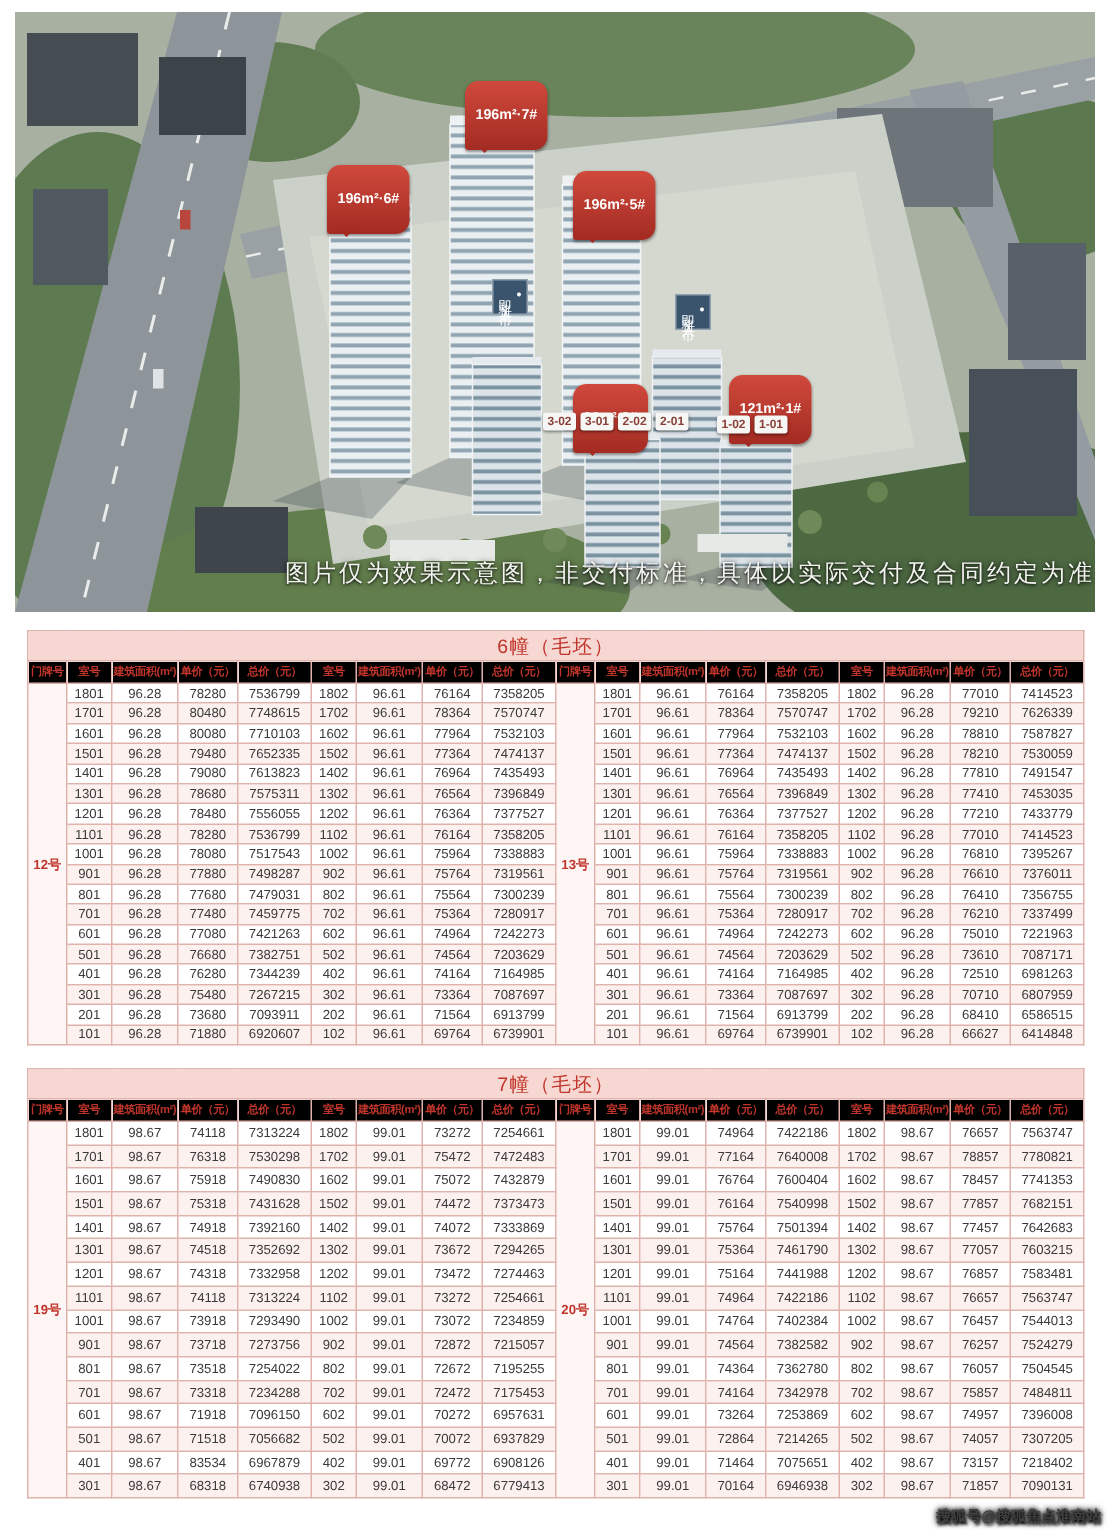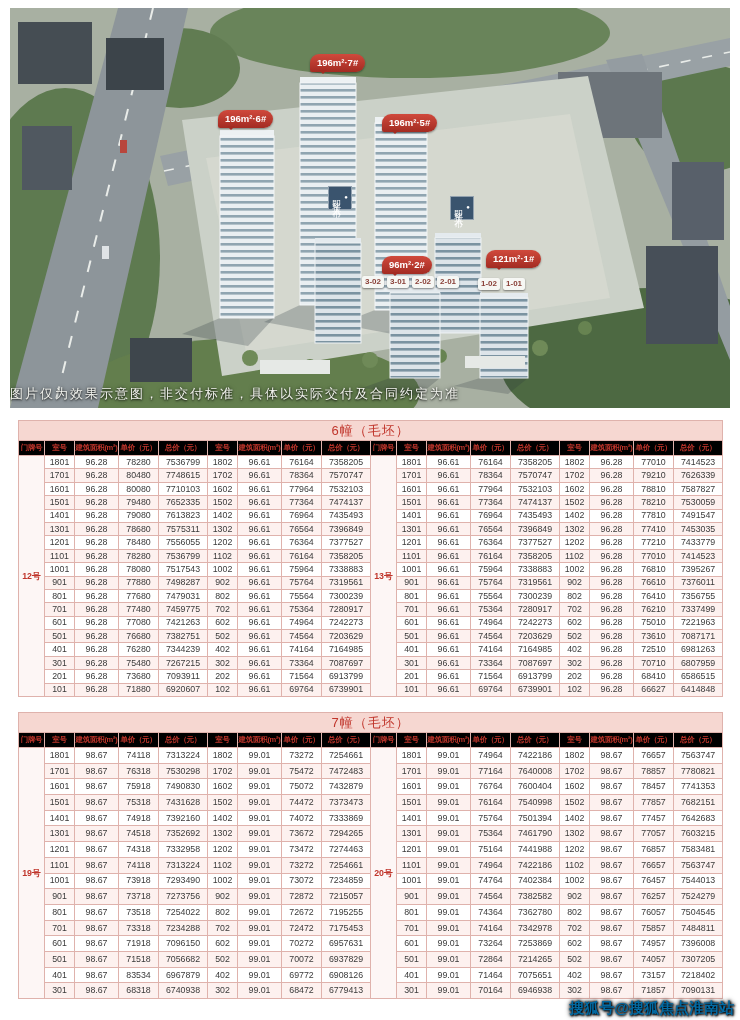--- a/index.html
+++ b/index.html
@@ -3,47 +3,47 @@
 <meta charset="utf-8">
 <style>
   *{margin:0;padding:0;box-sizing:border-box}
   html,body{width:740px;background:#ffffff;font-family:"Liberation Sans","DejaVu Sans",sans-serif}
   body{position:relative;height:1020px;overflow:hidden}
 
   
   .photo{position:relative;margin:8px 10px 12px;width:720px;height:400px;background:#a8b0a2;overflow:hidden}
   .photo svg{position:absolute;left:0;top:0;width:100%;height:100%}
   .chip{position:absolute;background:linear-gradient(180deg,#d0493c,#a32b22);color:#fff;
-        font-size:9.5px;font-weight:bold;line-height:1;padding:4px 7px;border-radius:9px 9px 9px 2px;
+        font-size:9.5px;font-weight:bold;line-height:1;padding:18px 7px;border-radius:9px 9px 9px 2px;
         white-space:nowrap;box-shadow:0 1px 2px rgba(0,0,0,.4);z-index:3}
   .chip::after{content:"";position:absolute;left:9px;bottom:-6px;border:4px solid transparent;border-top-color:#a32b22}
   .ribbon{position:absolute;writing-mode:vertical-rl;background:#3a546e;color:#fff;font-size:9px;
           letter-spacing:3px;padding:5px 2px;border:1px solid rgba(255,255,255,.45);z-index:3;line-height:1.2}
   .ribbon::before{content:"●";font-size:6px;letter-spacing:0;display:block;text-align:center;margin-bottom:2px;color:#fff}
   .tagrow{position:absolute;z-index:3;white-space:nowrap}
   .utag{display:inline-block;background:#f6f7f4;color:#8a4038;font-size:8px;font-weight:bold;
         padding:1px 3px;margin-right:3px;border-radius:2px;box-shadow:0 1px 2px rgba(0,0,0,.45);line-height:1.2}
-  .disclaimer{position:absolute;left:0;right:0;bottom:5px;text-align:left;color:#f2f3ee;
-        font-size:13px;letter-spacing:2px;text-shadow:0 1px 2px rgba(0,0,0,.8),0 0 4px rgba(0,0,0,.6);z-index:3}
+  .disclaimer{position:absolute;left:0;right:0;bottom:15px;text-align:right;color:#f2f3ee;
+        font-size:16px;letter-spacing:2px;text-shadow:0 1px 2px rgba(0,0,0,.8),0 0 4px rgba(0,0,0,.6);z-index:3}
 
   
   .tables{margin:0 18px}
   table.price-table{width:704px;border-collapse:collapse;table-layout:fixed;margin-bottom:15px}
   table.price-table th,table.price-table td{border:1px solid #ddaFA8;border-color:#dfb2ac;text-align:center;
         overflow:hidden;white-space:nowrap;vertical-align:middle}
   tr.title th{background:#f6d7d1;color:#c0352b;font-size:13px;font-weight:normal;height:20px;letter-spacing:1px}
   tr.cols th{background:#000000;color:#c0352b;font-size:7.5px;font-weight:bold;height:15px;letter-spacing:-0.3px}
   table.price-table tbody td{font-size:8.8px;color:#3a3a3a;line-height:1}
   table.t0 tbody td{height:13.4px}
   table.t1 tbody td{height:15.7px}
   tbody tr:nth-child(even) td{background:#fdf1ef}
   tbody tr:nth-child(odd) td{background:#ffffff}
   td.door{color:#c0352b !important;font-weight:bold;font-size:10px;background:#fdf6f5 !important}
 
-  .watermark{position:absolute;right:6px;bottom:2px;font-size:15px;font-weight:bold;color:#0369a1;
+  .watermark{position:absolute;right:6px;bottom:2px;font-size:10px;font-weight:bold;color:#404040;
         text-shadow:0 0 3px #000,0 0 5px #000,1px 1px 2px #000;z-index:5}
 </style>
 </head>
 <body>
 
 <div class="photo">
   <svg viewBox="0 0 720 400" preserveAspectRatio="none">
     <defs>
       <pattern id="win" width="8" height="7" patternUnits="userSpaceOnUse">
         <rect width="8" height="7" fill="#eaeff2"></rect>

